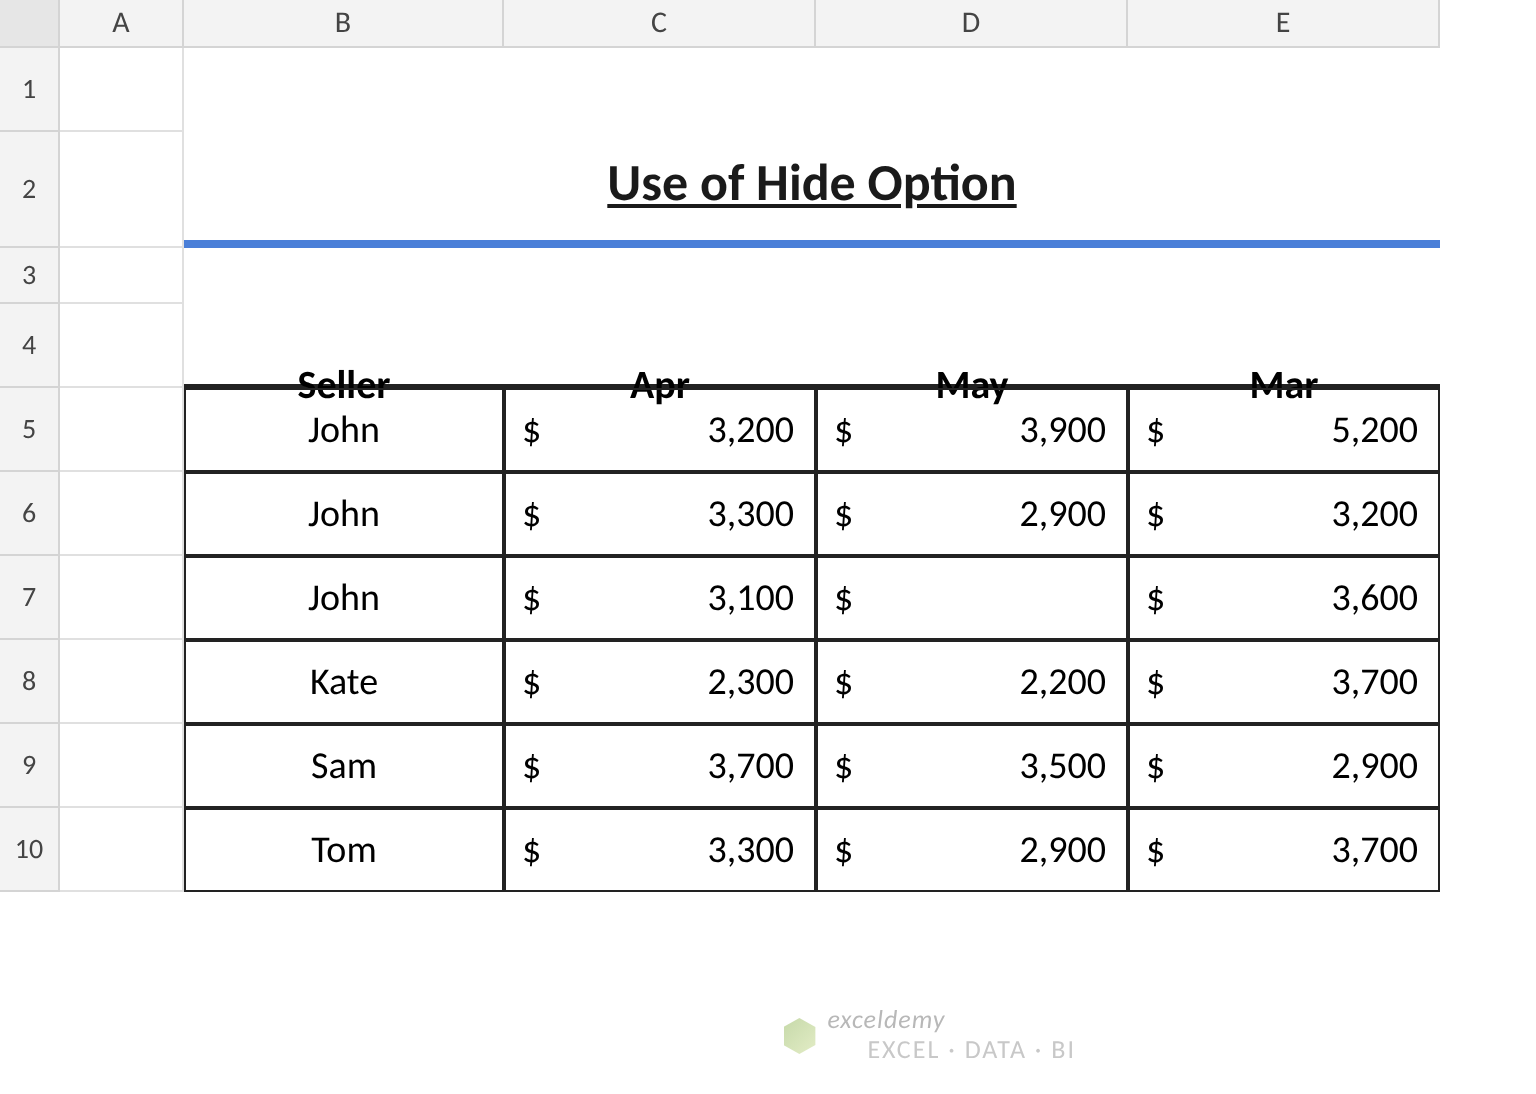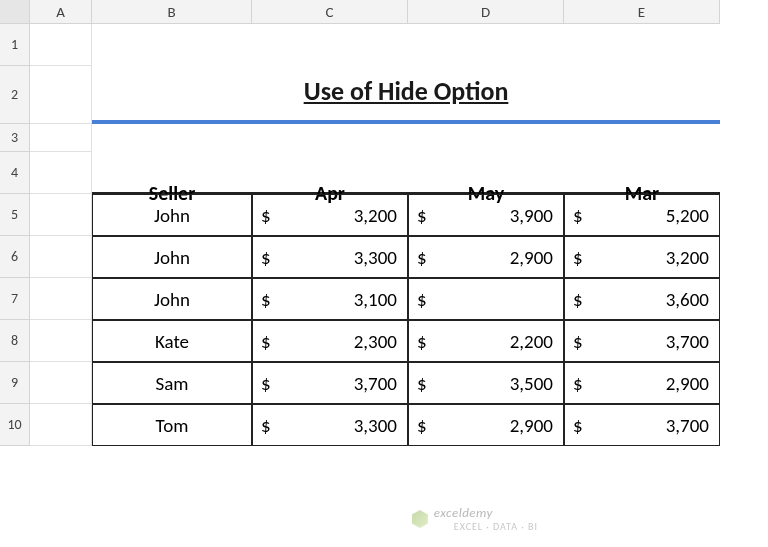--- a/index.html
+++ b/index.html
@@ -84,21 +84,21 @@
     right: 230px;
     font-size: 13px;
     color: #b8b8b8;
     font-style: italic;
     letter-spacing: 0.5px;
     display: flex;
     align-items: center;
     gap: 6px;
   }
   .watermark .wm-sub {
-    font-size: 10px;
+    font-size: 13px;
     font-style: normal;
     letter-spacing: 1px;
     display: block;
     color: #c8c8c8;
     padding-left: 20px;
   }
   .wm-icon {
     width: 16px; height: 18px;
     background: linear-gradient(135deg,#a0c070,#d0e0a0);
     clip-path: polygon(50% 0, 100% 25%, 100% 75%, 50% 100%, 0 75%, 0 25%);

